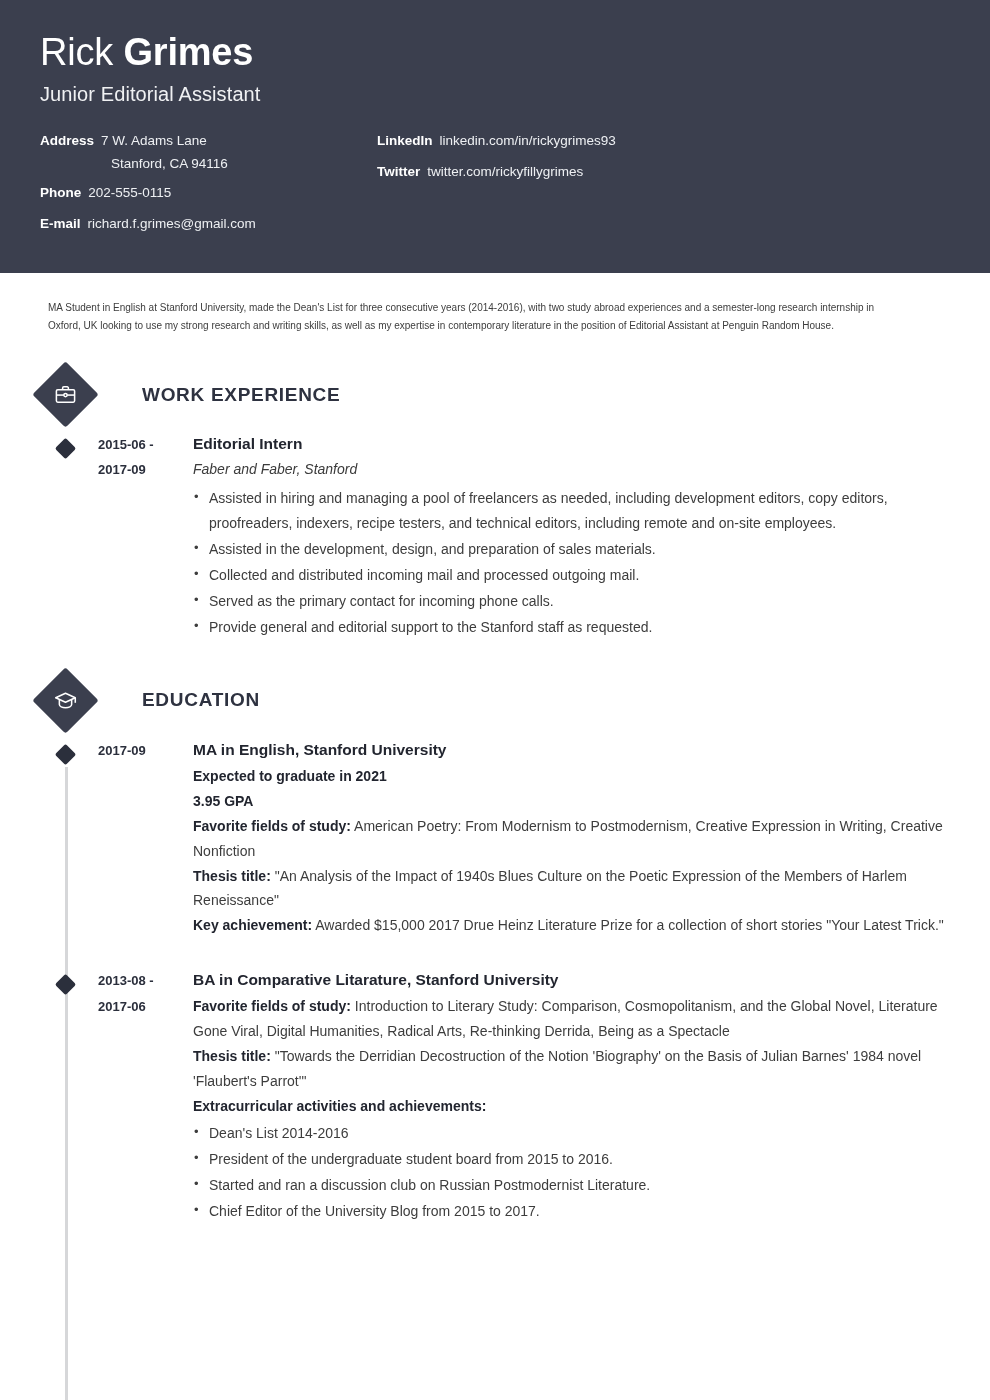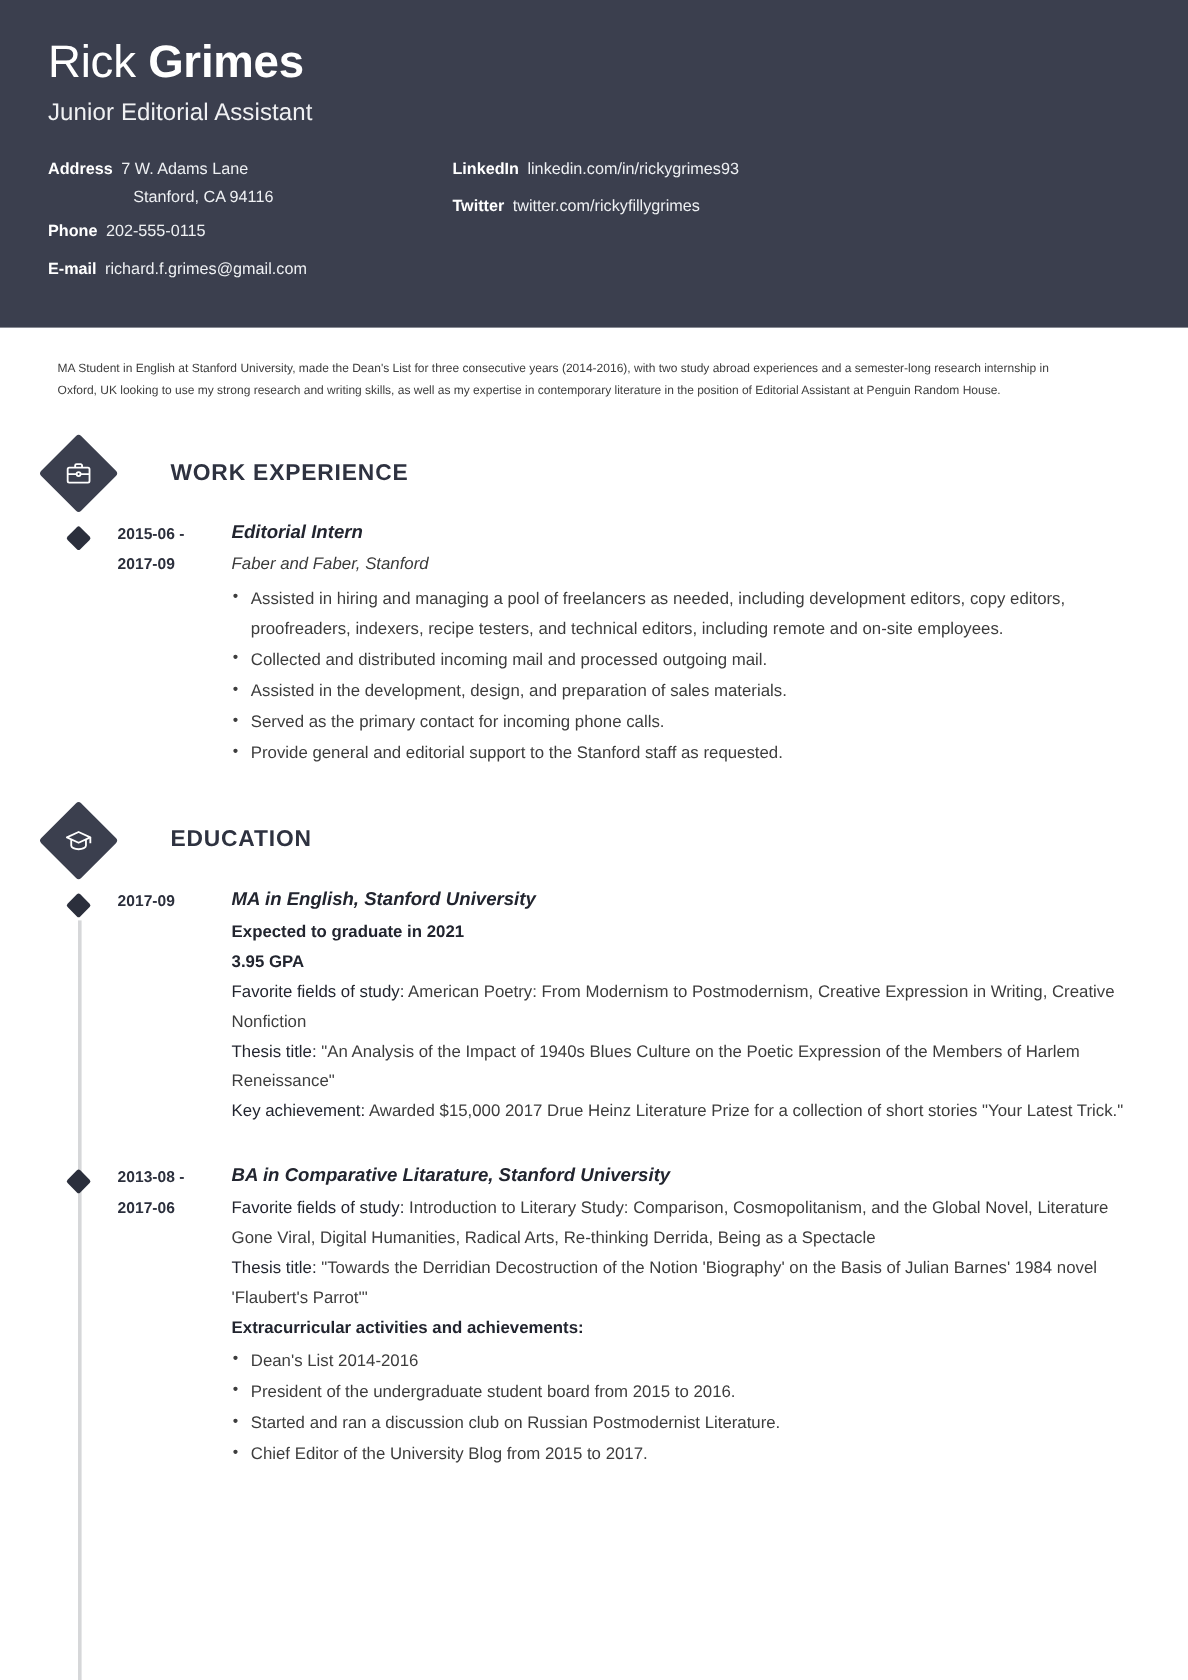--- a/index.html
+++ b/index.html
@@ -139,36 +139,35 @@
     color:#2b2f3c;
   }
   .entry-body { flex:1; padding-right:44px; }
 
   .entry-title {
     font-size:15.5px;
     font-weight:700;
     color:#22252f;
     line-height:1.55;
     margin-bottom:2px;
-    font-style:italic;
   }
   .entry-sub {
     font-size:14px;
     font-style:italic;
     color:#3b3b3b;
     line-height:1.6;
     margin-bottom:6px;
   }
   .entry-line {
     font-size:14px;
     line-height:1.78;
     color:#3d3d3d;
   }
   .entry-line.bold { font-weight:700; color:#22252f; }
-  .entry-line .k { font-weight:400; color:#22252f; }
+  .entry-line .k { font-weight:700; color:#22252f; }
 
   ul.bullets { list-style:none; margin:2px 0 0 0; padding:0; }
   ul.bullets li {
     position:relative;
     padding-left:16px;
     font-size:14px;
     line-height:1.78;
     color:#3d3d3d;
     margin-bottom:1px;
   }
@@ -256,22 +255,22 @@
       <div class="entry-marker"></div>
       <div class="entry-date">
         <div>2015-06 -</div>
         <div>2017-09</div>
       </div>
       <div class="entry-body">
         <div class="entry-title">Editorial Intern</div>
         <div class="entry-sub">Faber and Faber, Stanford</div>
         <ul class="bullets">
           <li>Assisted in hiring and managing a pool of freelancers as needed, including development editors, copy editors, proofreaders, indexers, recipe testers, and technical editors, including remote and on-site employees.</li>
+          <li>Assisted in the development, design, and preparation of sales materials.</li>
           <li>Collected and distributed incoming mail and processed outgoing mail.</li>
-          <li>Assisted in the development, design, and preparation of sales materials.</li>
           <li>Served as the primary contact for incoming phone calls.</li>
           <li>Provide general and editorial support to the Stanford staff as requested.</li>
         </ul>
       </div>
     </div>
 
   </div>
 
   <div class="section">
 

